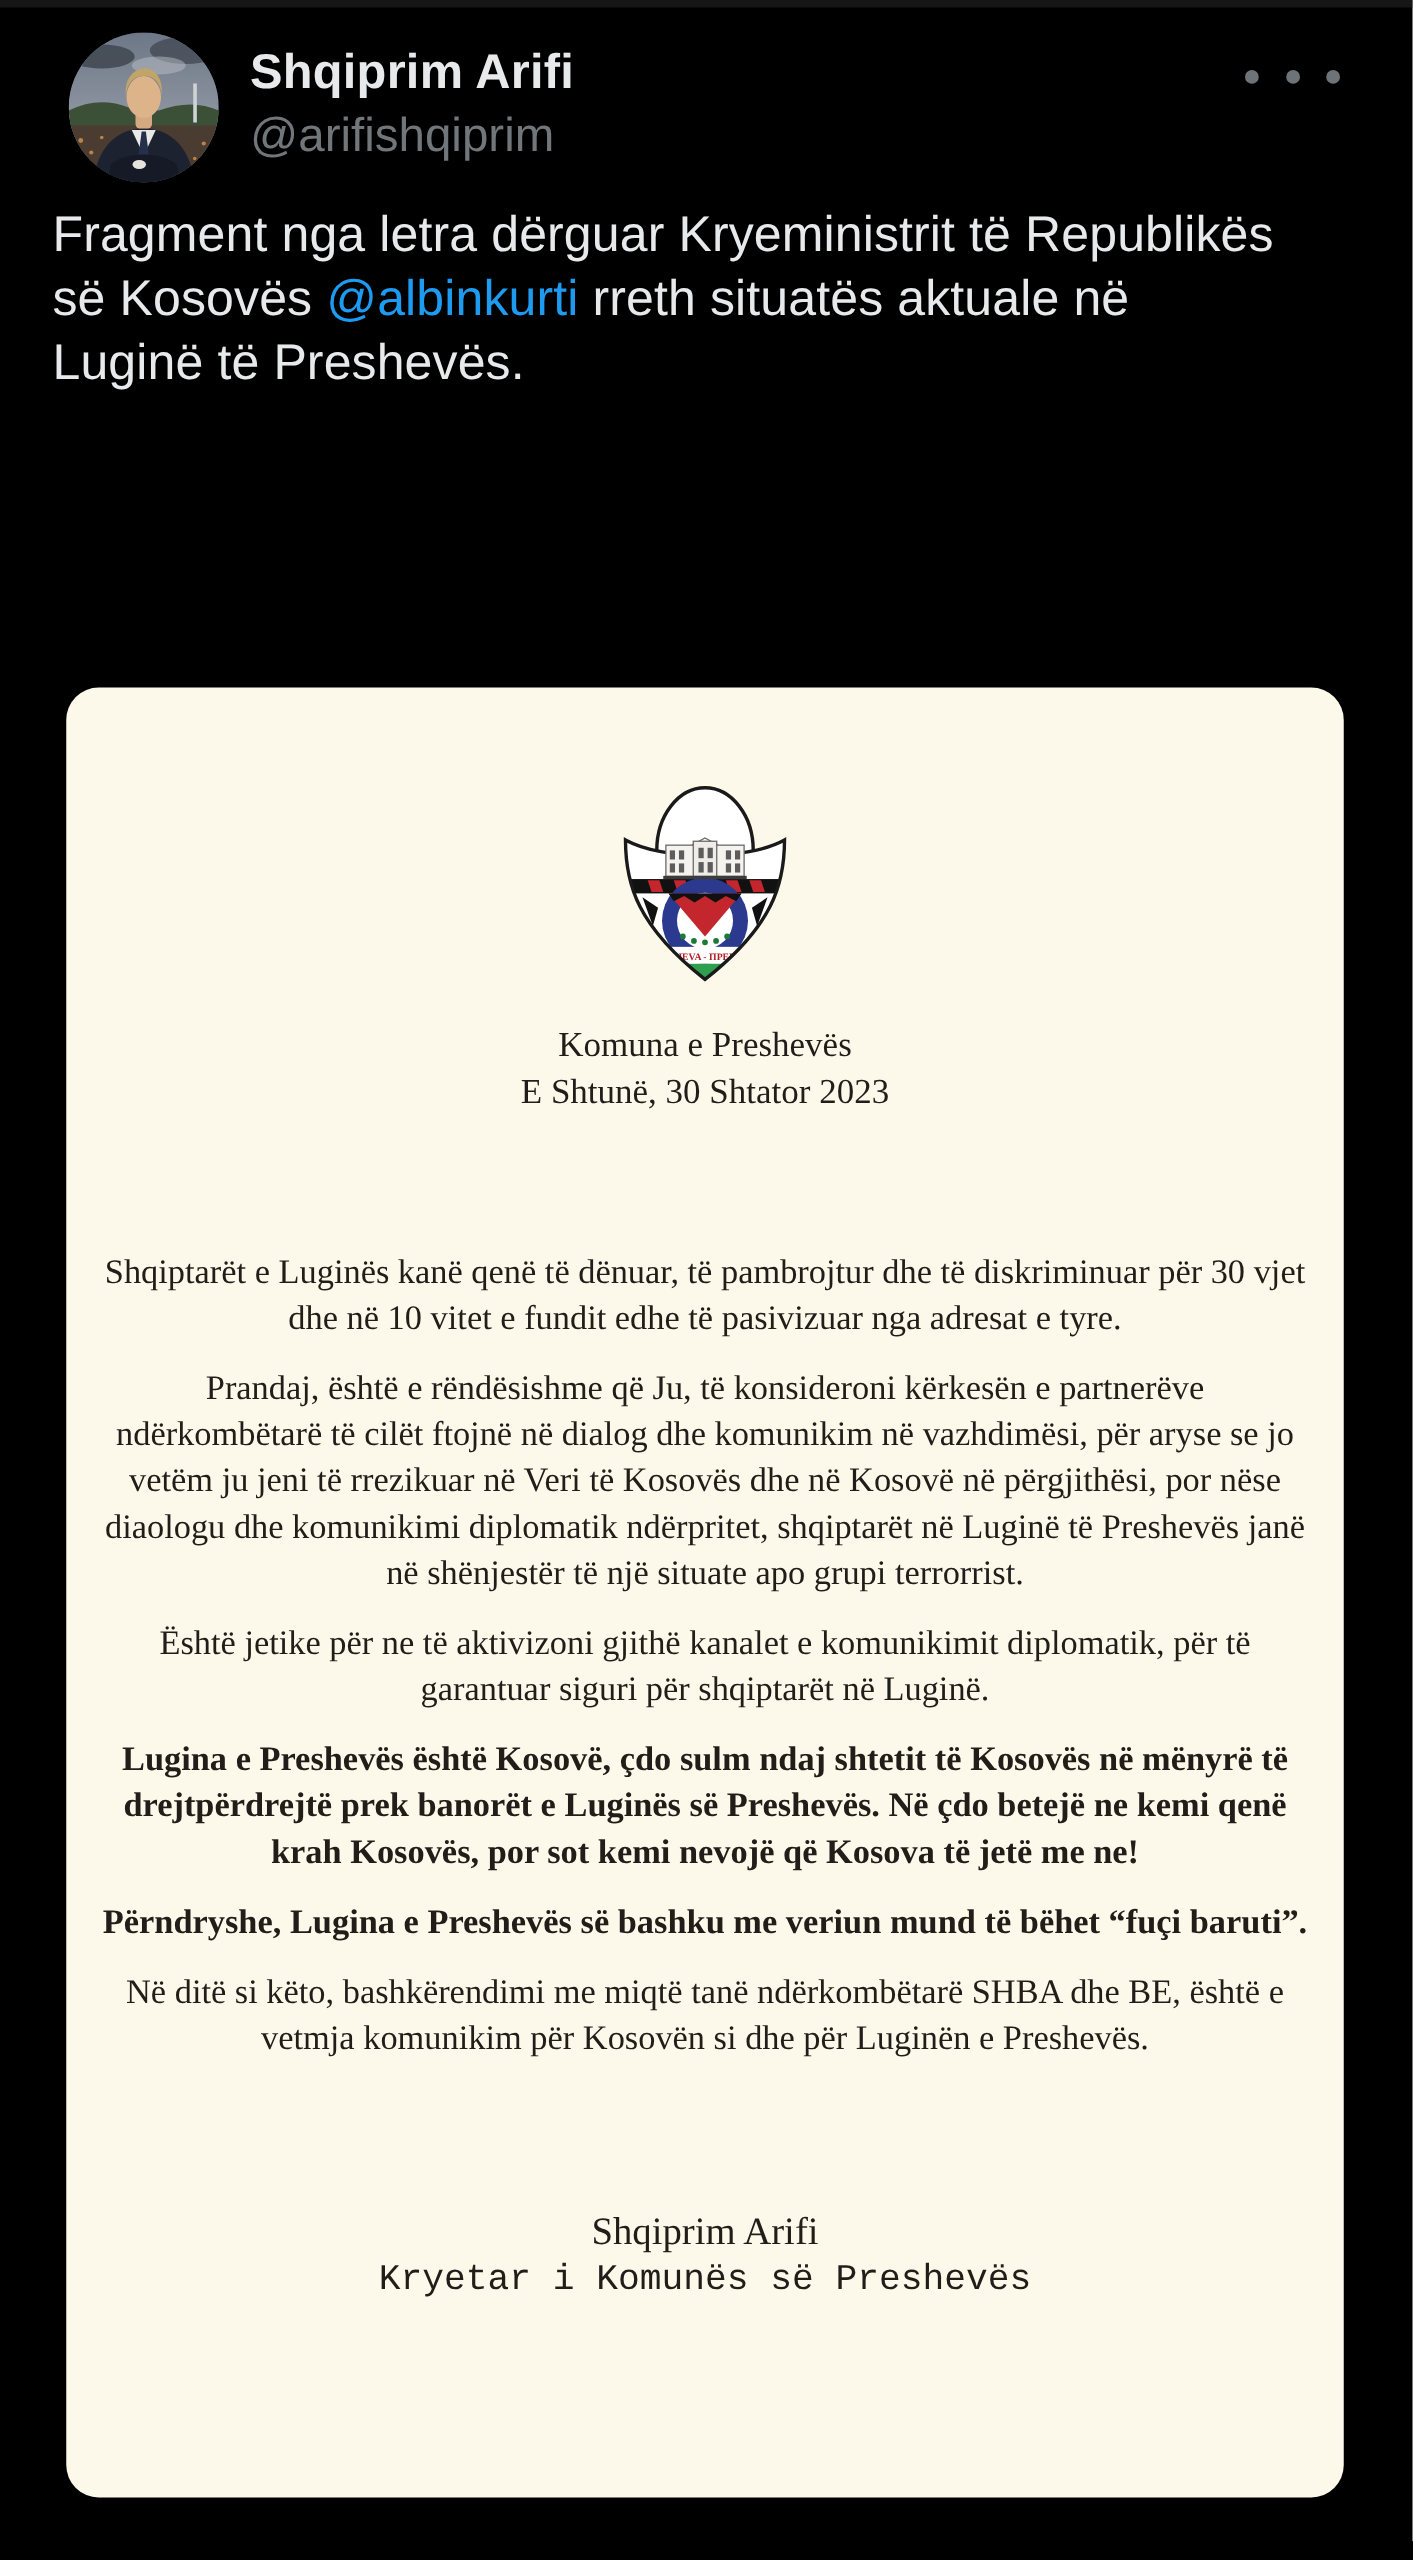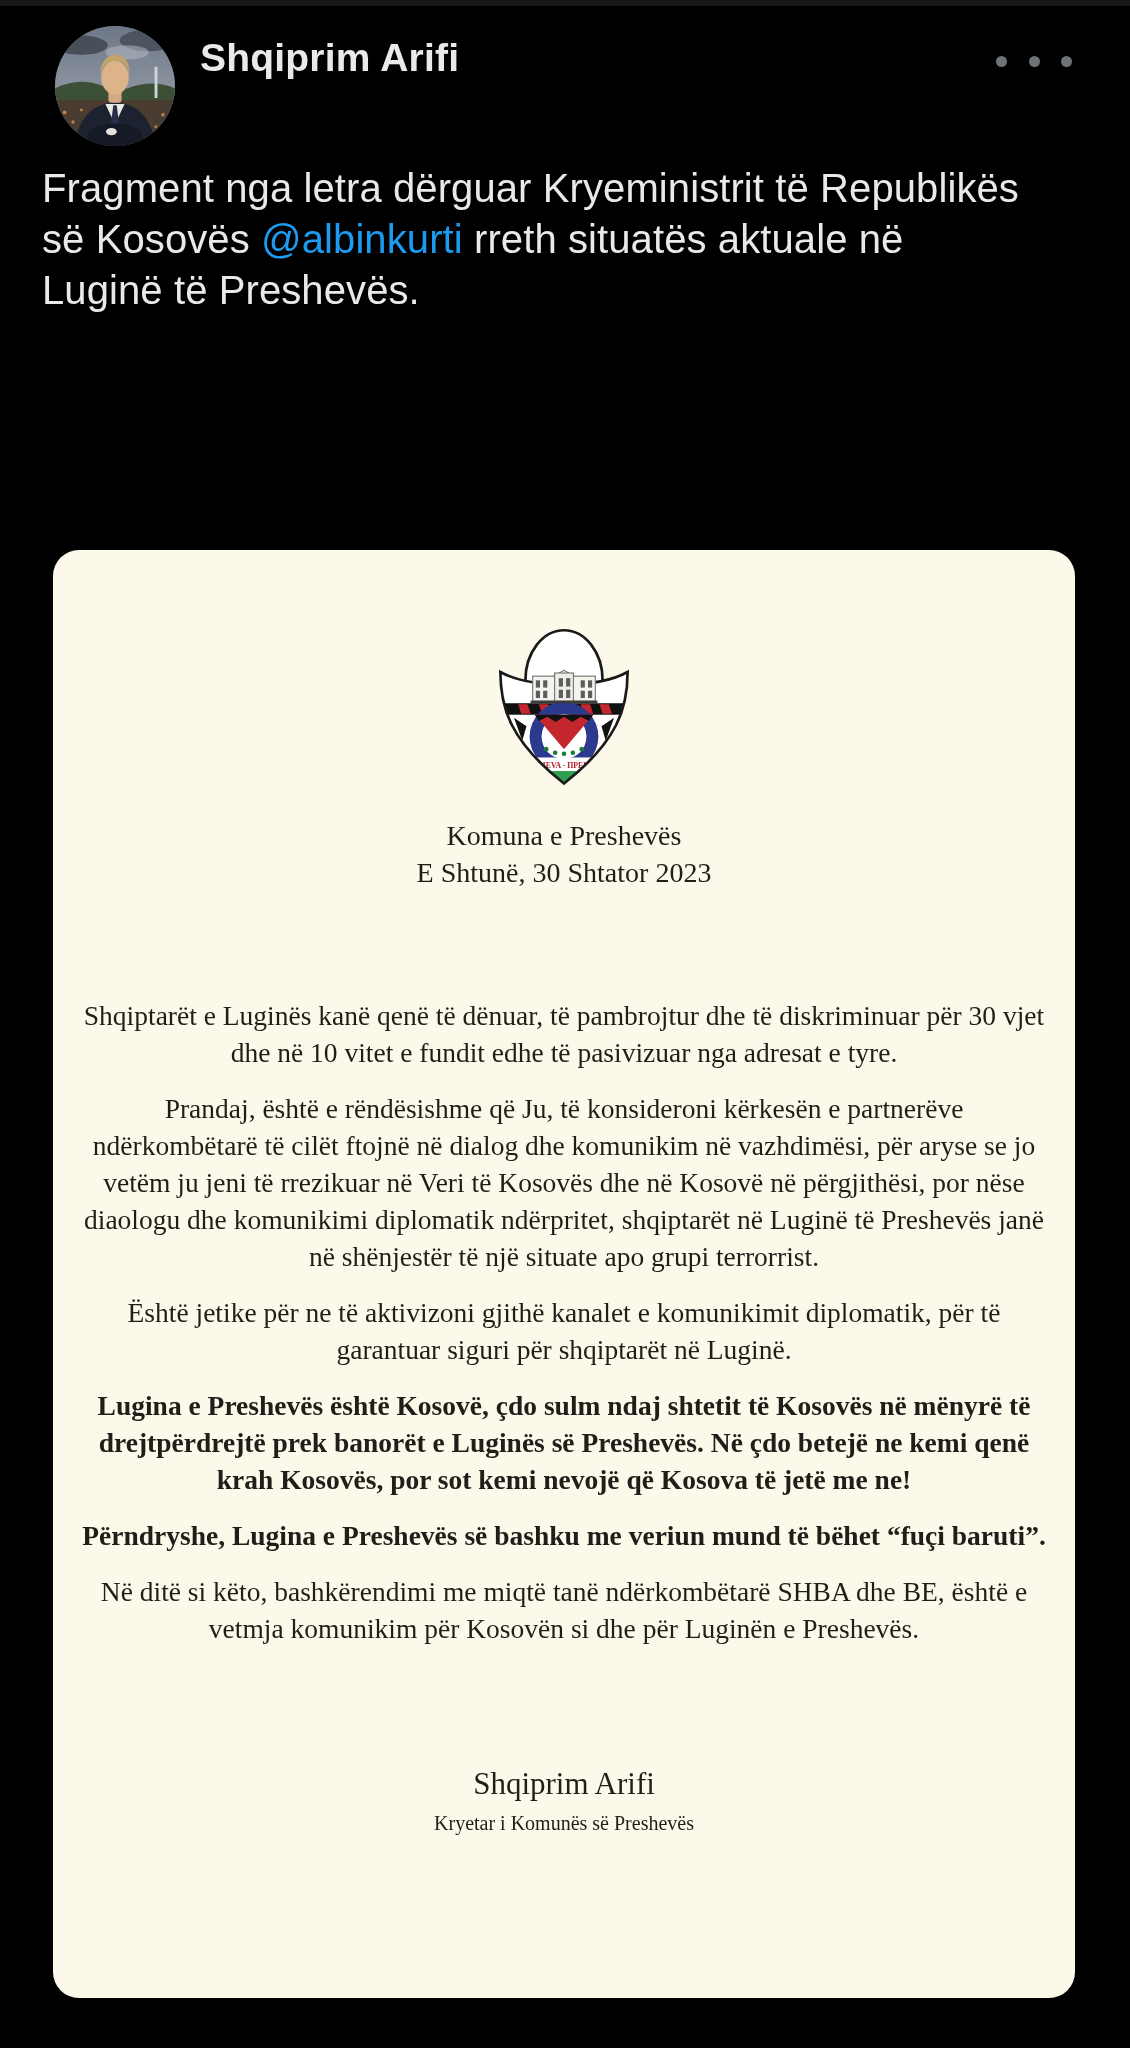--- a/index.html
+++ b/index.html
@@ -44,21 +44,21 @@
     font-family:"Liberation Serif", serif;
   }
   .crest{margin-top:76px;}
   .letter-org{margin-top:20px;font-size:28px;line-height:37px;}
   .letter-date{font-size:28px;line-height:37px;}
   .letter-body{margin-top:106px;padding:0 26px;}
   .letter-body p{margin:0 0 19px 0;font-size:27.5px;line-height:37px;}
   .letter-body p.bold{font-weight:700;}
   .signature{margin-top:118px;}
   .sig-name{font-size:31px;line-height:38px;}
-  .sig-title{font-size:20px;line-height:32px;margin-top:4px;}
+  .sig-title{font-size:29px;line-height:32px;margin-top:4px;font-family:Liberation Mono, monospace;}
 </style>
 </head>
 <body>
 
 <div class="top-strip"></div>
 
 <header class="post-header">
   <div class="avatar">
     <svg viewBox="0 0 100 100">
       <defs>
@@ -87,20 +87,21 @@
       <path d="M42,65 L50,82 L58,65 Z" fill="#e9e9e6"></path>
       <path d="M48.6,66 L51.4,66 L53.5,82 L50,91 L46.5,82 Z" fill="#26304a"></path>
       <path d="M28,88 C38,79 62,79 72,88 L74,100 L26,100 Z" fill="#151a26"></path>
       <ellipse cx="47" cy="88" rx="4.5" ry="3" fill="#e6e3de"></ellipse>
       <rect x="44.5" y="52" width="11" height="12" rx="3" fill="#d4a981"></rect>
       <ellipse cx="50" cy="43" rx="11.5" ry="14" fill="#ddb38a"></ellipse>
       <path d="M38,42 C37,29 45,24 50,24 C57,24 63,29 62,42 C61,34 58,29 50,29 C43,29 39,34 38,42 Z" fill="#c0a468"></path>
     </svg>
   </div>
   <div class="author-name">Shqiprim Arifi</div>
+  <div class="author-handle">@arifishqiprim</div>
   <div class="more-btn">
     <span></span>
       <span></span>
       <span></span>
   </div>
 </header>
 
 <div class="tweet-text" id="tweet-text">Fragment nga letra dërguar Kryeministrit të Republikës së Kosovës <span class="mention">@albinkurti</span> rreth situatës aktuale në Luginë të Preshevës.</div>
 
 <div class="letter-card">

